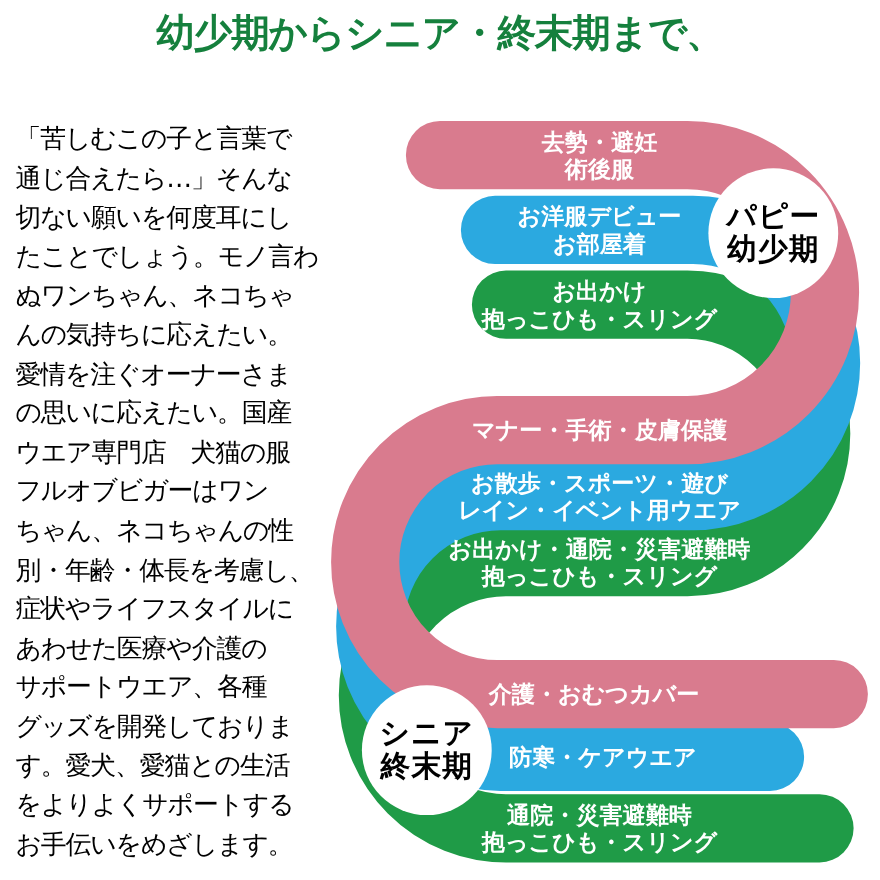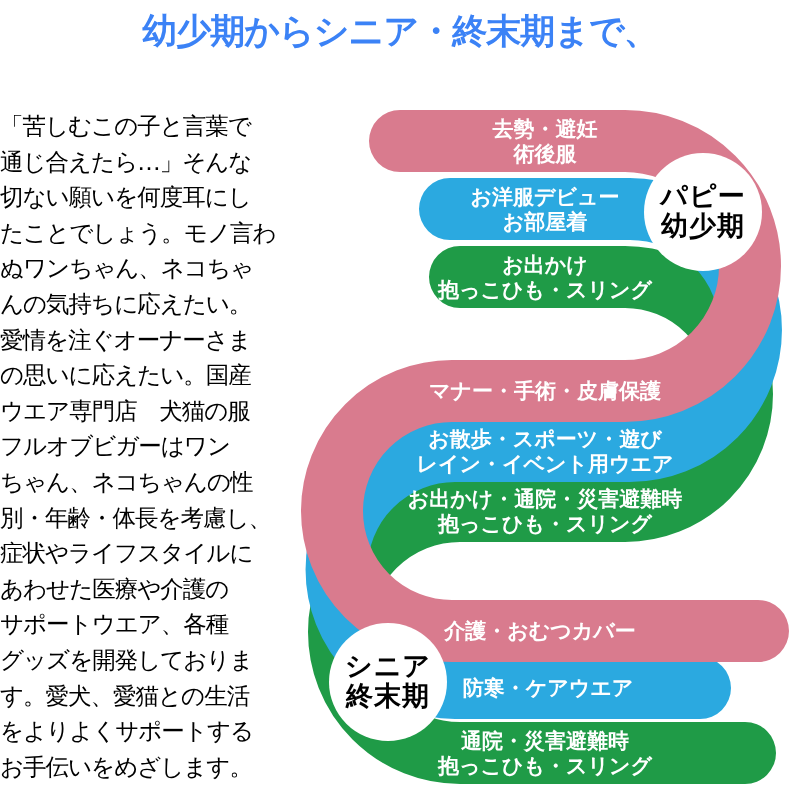--- a/index.html
+++ b/index.html
@@ -1,24 +1,24 @@
 <!DOCTYPE html>
 <html><head>
 <meta charset="utf-8">
 <style>
   html, body { margin: 0; padding: 0; background: #ffffff; }
   body { width: 800px; height: 800px; font-family: "DejaVu Sans", sans-serif; }
   .canvas { position: relative; width: 800px; height: 800px; overflow: hidden; background: #fff; }
   .title {
     position: absolute; top: 10px; left: 0; width: 800px;
-    text-align: center; font-weight: bold; color: #3b82f6;
+    text-align: center; font-weight: bold; color: #15803d;
     font-size: 35px; line-height: 43px; letter-spacing: -1px;
   }
   .intro {
-    position: absolute; left: 0; top: 109px; width: 302px;
+    position: absolute; left: 14px; top: 109px; width: 302px;
     color: #000; font-size: 23.5px; line-height: 35.6px;
     white-space: pre-line; letter-spacing: -1px;
   }
   svg.diagram { position: absolute; left: 0; top: 0; }
   .ribbon { fill: none; stroke-width: 62; stroke-linecap: round; }
   .band-text  { font-size: 21px; font-weight: bold; text-anchor: middle; }
   .stage-text { font-size: 27px; font-weight: bold; text-anchor: middle; letter-spacing: 1px; }
 </style>
 </head>
 <body>

